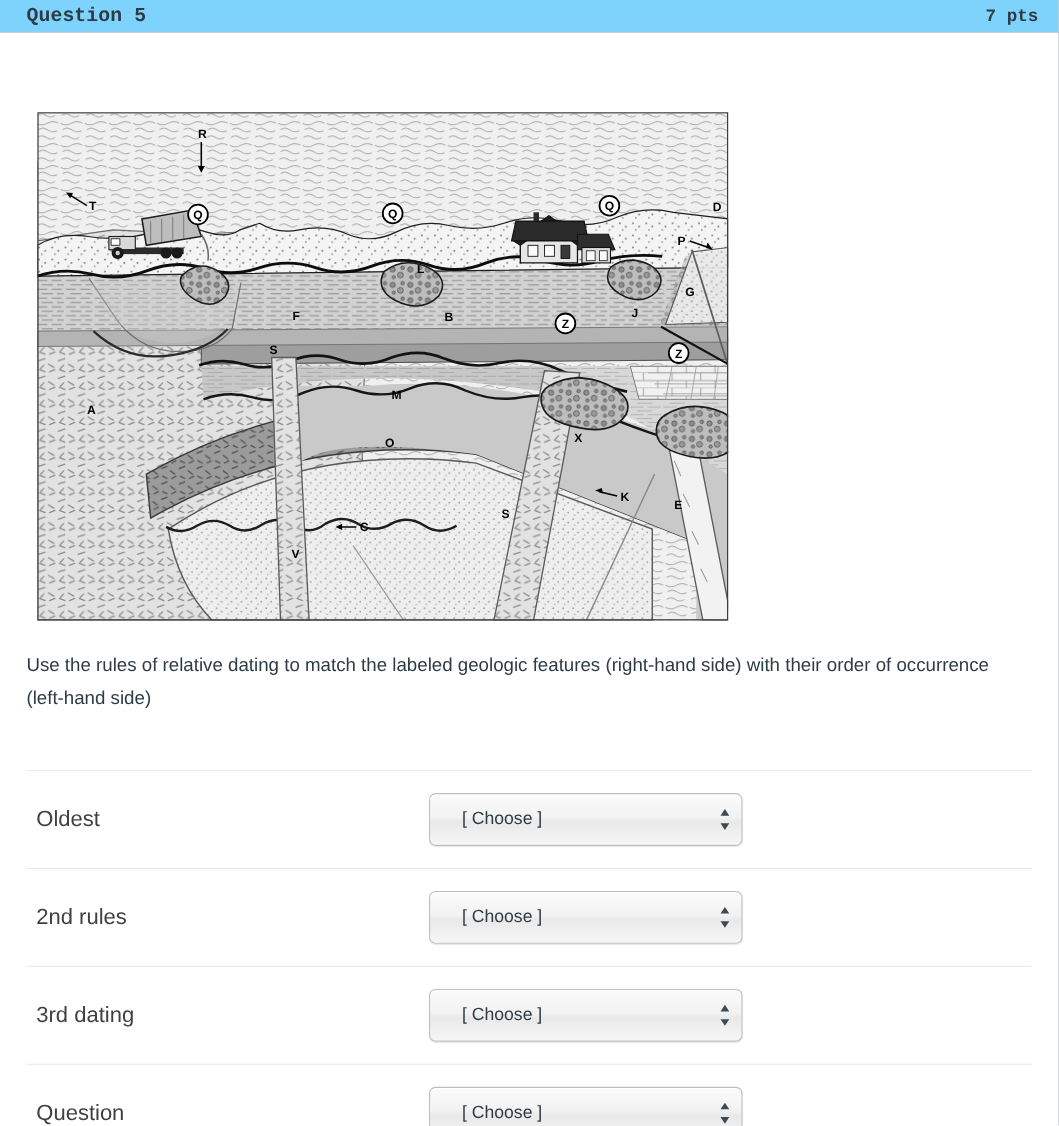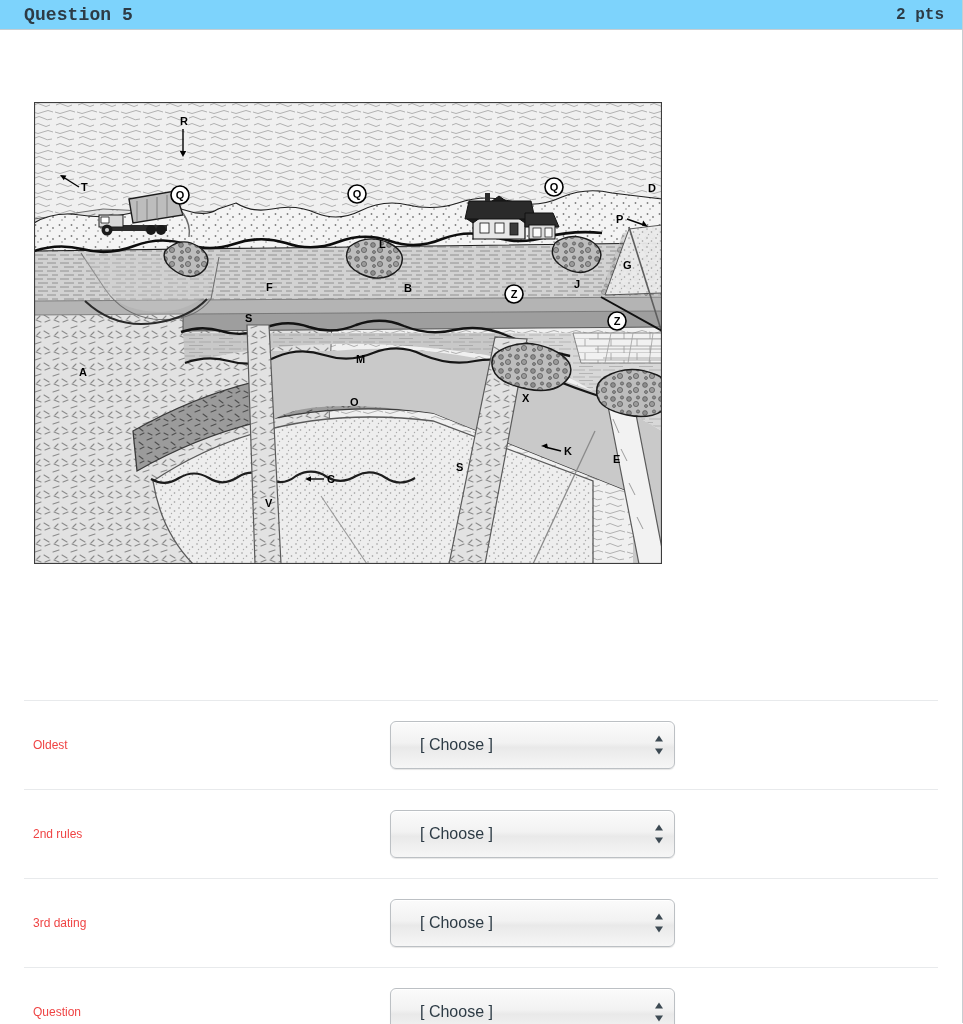--- a/index.html
+++ b/index.html
@@ -87,22 +87,22 @@
   .match-row {
     position: relative;
     height: 89px;
     border-top: 1px solid #e8eaec;
     display: flex;
     align-items: center;
   }
   .match-label {
     width: 366px;
     padding-left: 9px;
-    font-size: 12px;
-    color: #ef4444;
+    font-size: 20px;
+    color: #404040;
     line-height: 20px;
   }
   .select-shell {
     position: relative;
     width: 285px;
     height: 48px;
   }
   .fake-select {
     position: absolute;
     left: 0;
@@ -141,21 +141,21 @@
     border-right: 4.5px solid transparent;
   }
   .arrow-up { border-bottom: 6px solid #3d4a53; }
   .arrow-down { border-top: 6px solid #3d4a53; }
 </style>
 </head>
 <body>
 
 <div class="question-header">
   <span class="question-title">Question 5</span>
-  <span class="question-points">2 pts</span>
+  <span class="question-points">7 pts</span>
 </div>
 
 <div class="question-body">
 
   <div class="figure-wrap">
     <svg class="geo-figure" viewBox="0 0 630 464" xmlns="http://www.w3.org/2000/svg">
       <defs>
 
         <pattern id="pMeta" width="18" height="16" patternUnits="userSpaceOnUse">
           <rect width="18" height="16" fill="#e2e2e2"></rect>
@@ -380,20 +380,21 @@
 
         <g>
           <text x="294" y="382">C</text>
           <path d="M291,378 L276,378" stroke="#000" stroke-width="1.4"></path>
           <path d="M272,378 l6,-2.8 v5.6 z" fill="#000"></path>
         </g>
       </g>
     </svg>
   </div>
 
+  <div class="prompt-text">Use the rules of relative dating to match the labeled geologic features (right-hand side) with their order of occurrence (left-hand side)</div>
 
   <div class="match-list">
 
     <div class="match-row">
       <div class="match-label">Oldest</div>
       <div class="select-shell">
         <div class="fake-select">[ Choose ]</div>
         <span class="select-arrows">
           <span class="arrow-up"></span>
           <span class="arrow-down"></span>

